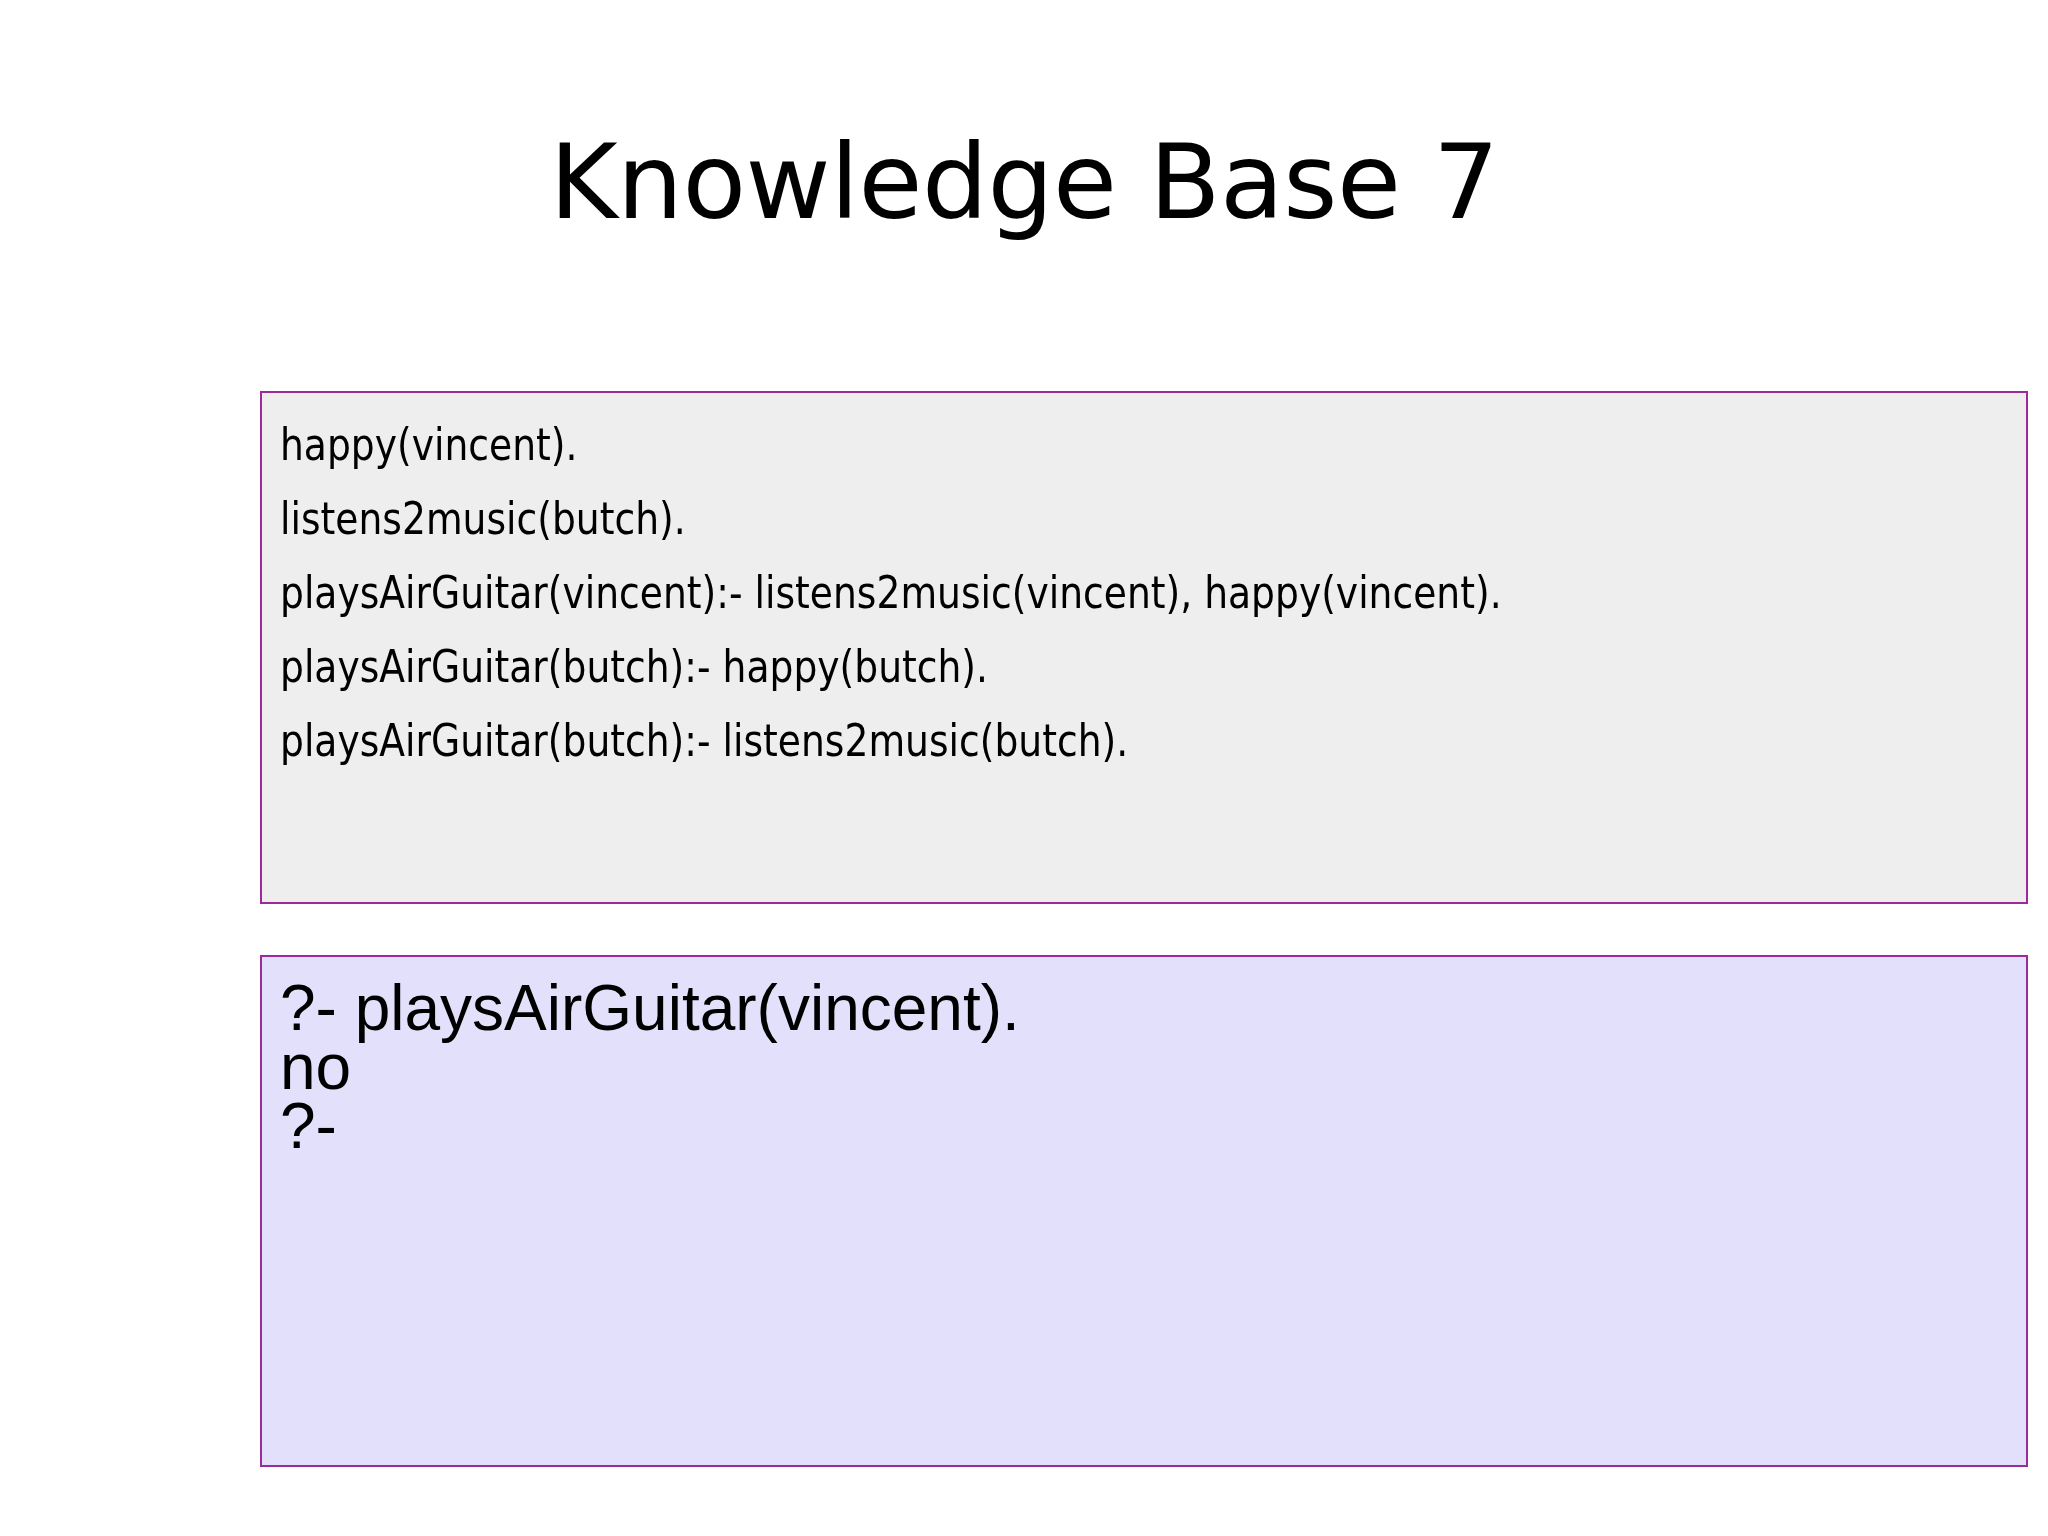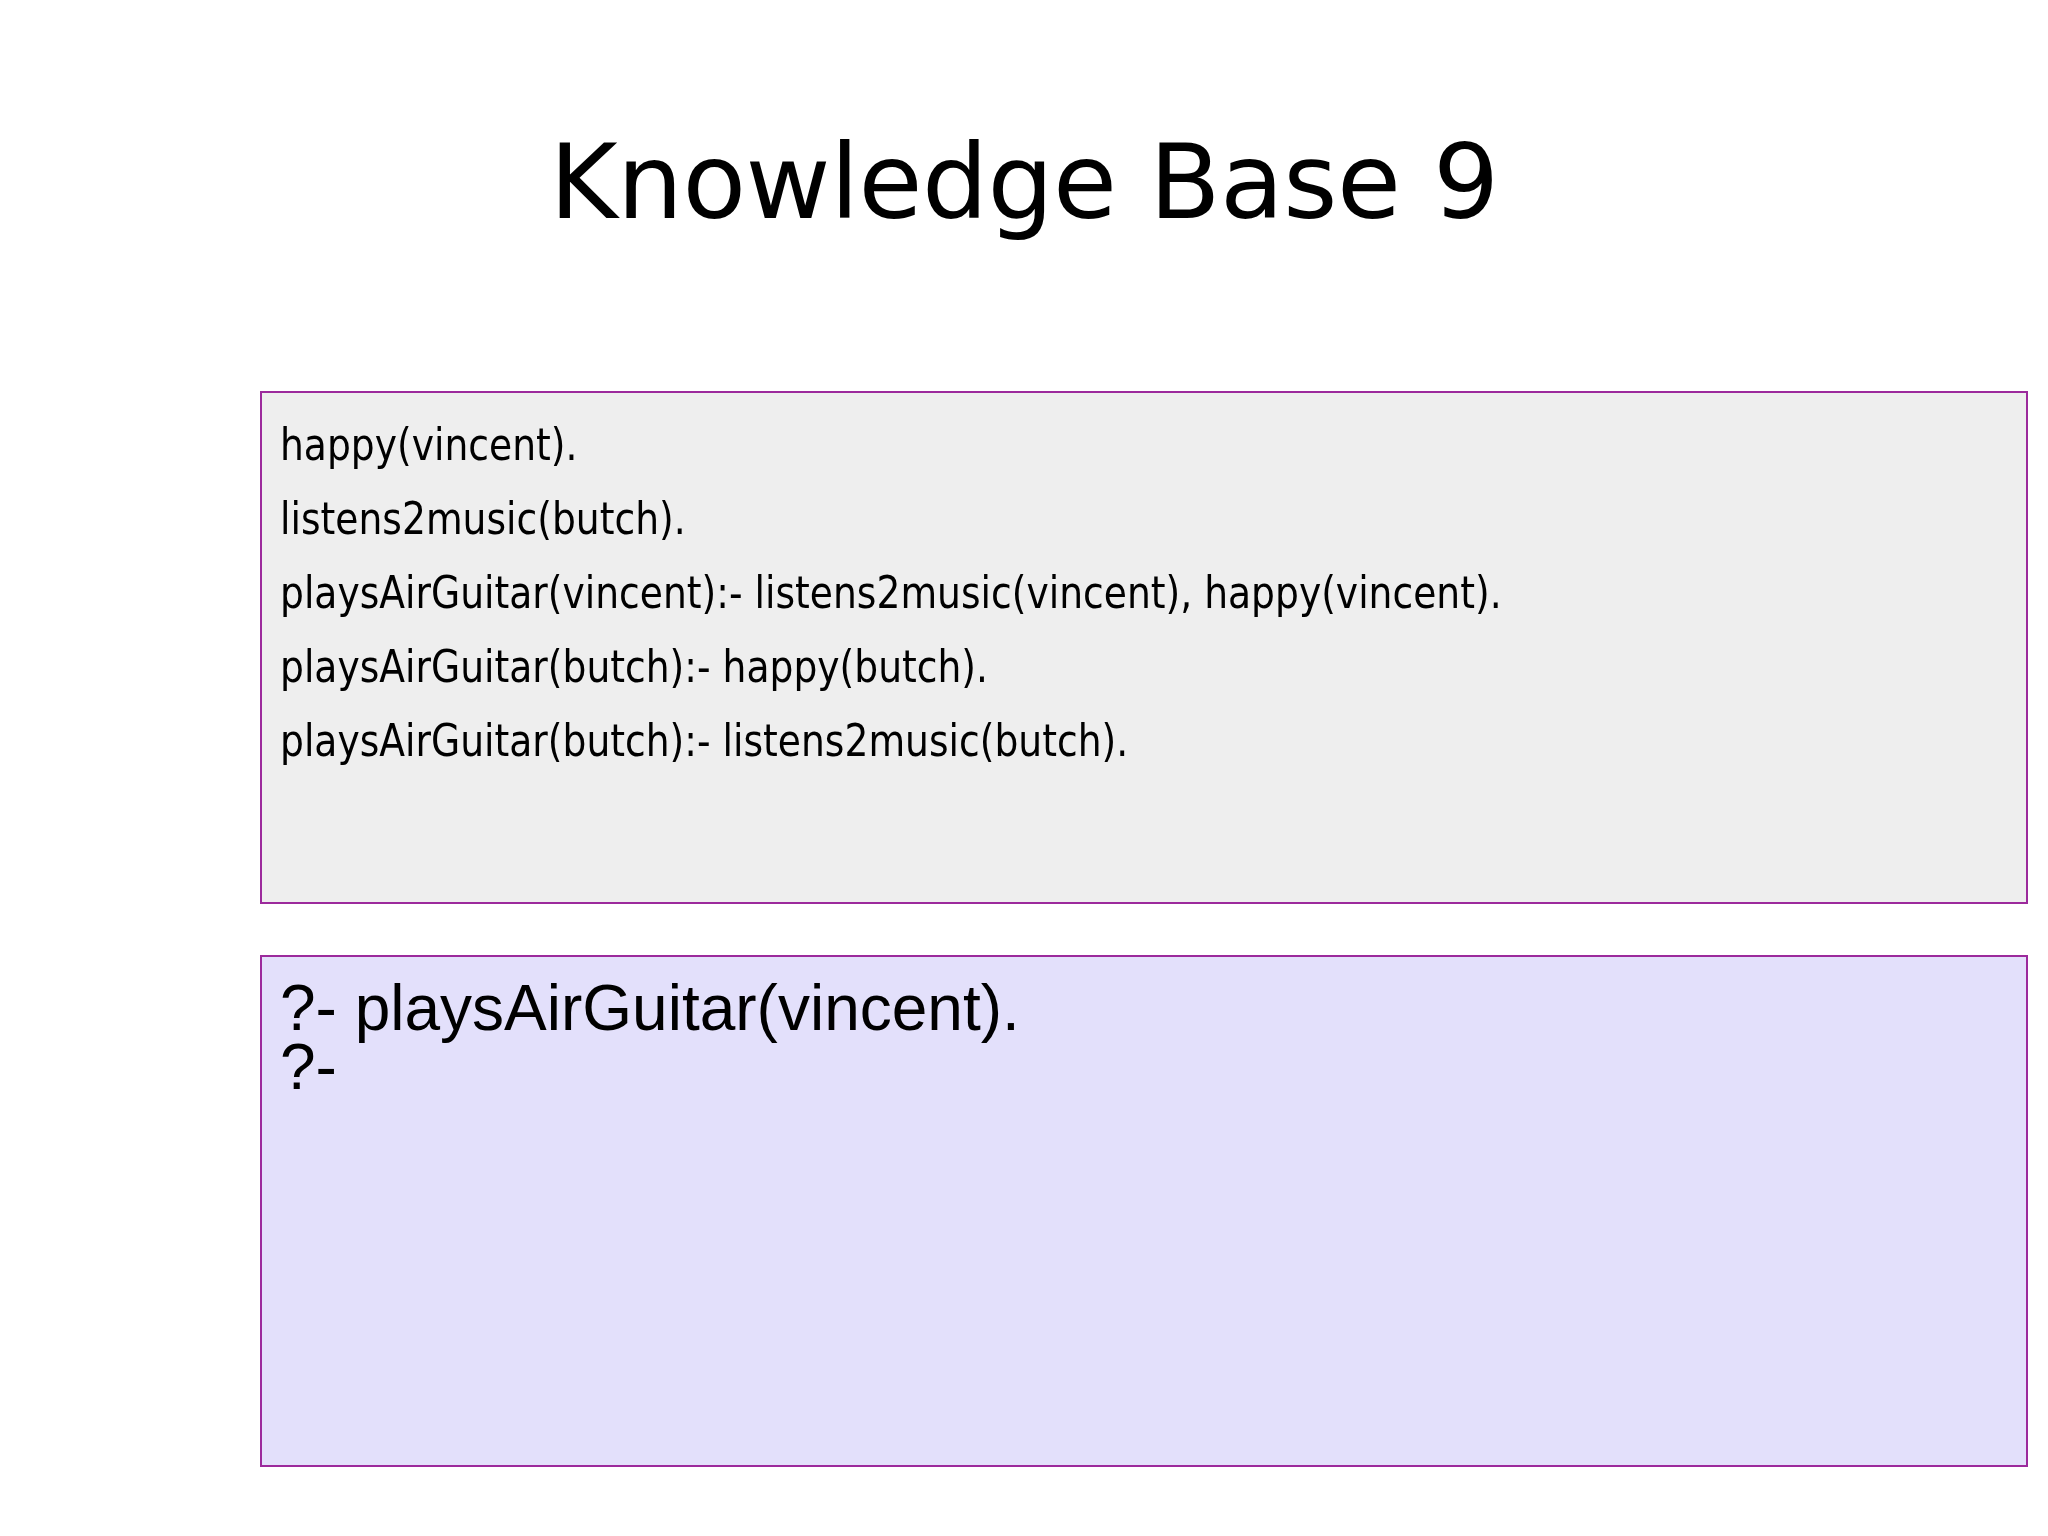--- a/index.html
+++ b/index.html
@@ -87,28 +87,29 @@
     color: #000000;
     white-space: pre;
     margin: 0;
   }
 </style>
 </head>
 <body>
 
 <div id="slide">
 
-  <div id="slide-title">Knowledge Base 9</div>
+  <div id="slide-title">Knowledge Base 7</div>
 
   <div id="kb-box" class="content-box">
     <div class="kb-line">happy(vincent).</div>
     <div class="kb-line">listens2music(butch).</div>
     <div class="kb-line">playsAirGuitar(vincent):- listens2music(vincent), happy(vincent).</div>
     <div class="kb-line">playsAirGuitar(butch):- happy(butch).</div>
     <div class="kb-line">playsAirGuitar(butch):- listens2music(butch).</div>
   </div>
 
   <div id="query-box" class="content-box">
     <div class="query-line">?- playsAirGuitar(vincent).</div>
+    <div class="query-line">no</div>
     <div class="query-line">?-</div>
   </div>
 
 </div>
 
 </body></html>

